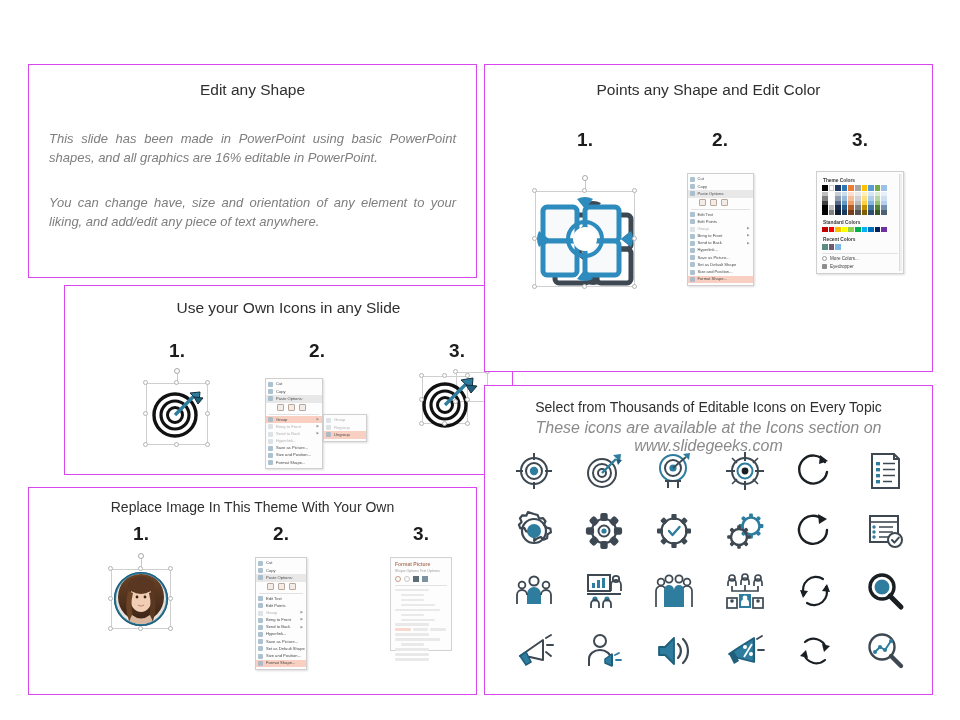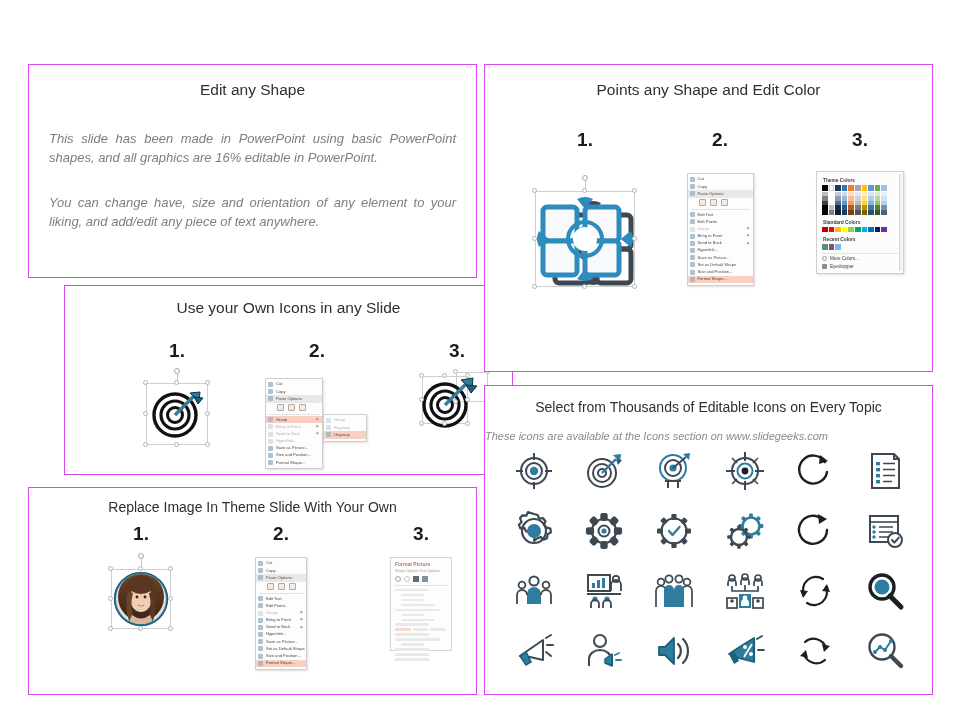--- a/index.html
+++ b/index.html
@@ -49,22 +49,22 @@
   #p3 .sub { color: #6f6f6f; font-size: 11.5px; line-height: 15px;
              margin: 4px 14px 0 14px; text-align: justify; }
 
   
   #p4 { left: 484px; top: 64px; width: 449px; height: 308px; }
   #p4 .panel-title { margin-top: 16px; }
 
   
   #p5 { left: 484px; top: 385px; width: 449px; height: 310px; }
   #p5 .panel-title { margin-top: 13px; }
-  #p5 .sub { text-align: left; color: #8a8a8a; font-style: italic;
-             font-size: 11px; margin-top: 15px; }
+  #p5 .sub { text-align: center; color: #8a8a8a; font-style: italic;
+             font-size: 16px; margin-top: 4px; }
 
   
   .steps { position: relative; width: 100%; }
   .step { position: absolute; text-align: center; }
   .step-num { font-size: 19px; font-weight: bold; color: #1c1c1c; }
   .step-art { margin-top: 6px; display: flex; justify-content: center; }
 
   
   .ctxmenu {
     background: #fdfdfd; border: 1px solid #cfcfcf;
@@ -305,21 +305,21 @@
             <div class="handle" style="left:73px; top:1px;"></div>
             <div class="handle" style="left:41px; top:31px;"></div>
             <div class="handle" style="left:73px; top:31px;"></div>
           </div>
         </div>
       </div>
     </div>
   </div>
 
   <div class="panel" id="p3">
-    <div class="panel-title lg">Replace Image In Theme Slide With Your Own</div>
+    <div class="panel-title lg">Replace Image In This Theme With Your Own</div>
 
     <div class="steps" style="height:140px; margin-top:4px;">
 
       <div class="step" style="left:52px; top:4px; width:120px;">
         <div class="step-num">1.</div>
         <div class="step-art">
           <div class="selwrap" style="width:84px;height:88px;">
             <div class="rothandle" style="left:39px; top:2px;"></div>
             <div class="rotstem" style="left:41.5px; top:8px; height:10px;"></div>
             <div class="selbox" style="left:12px; top:18px; width:60px; height:60px;"></div>

